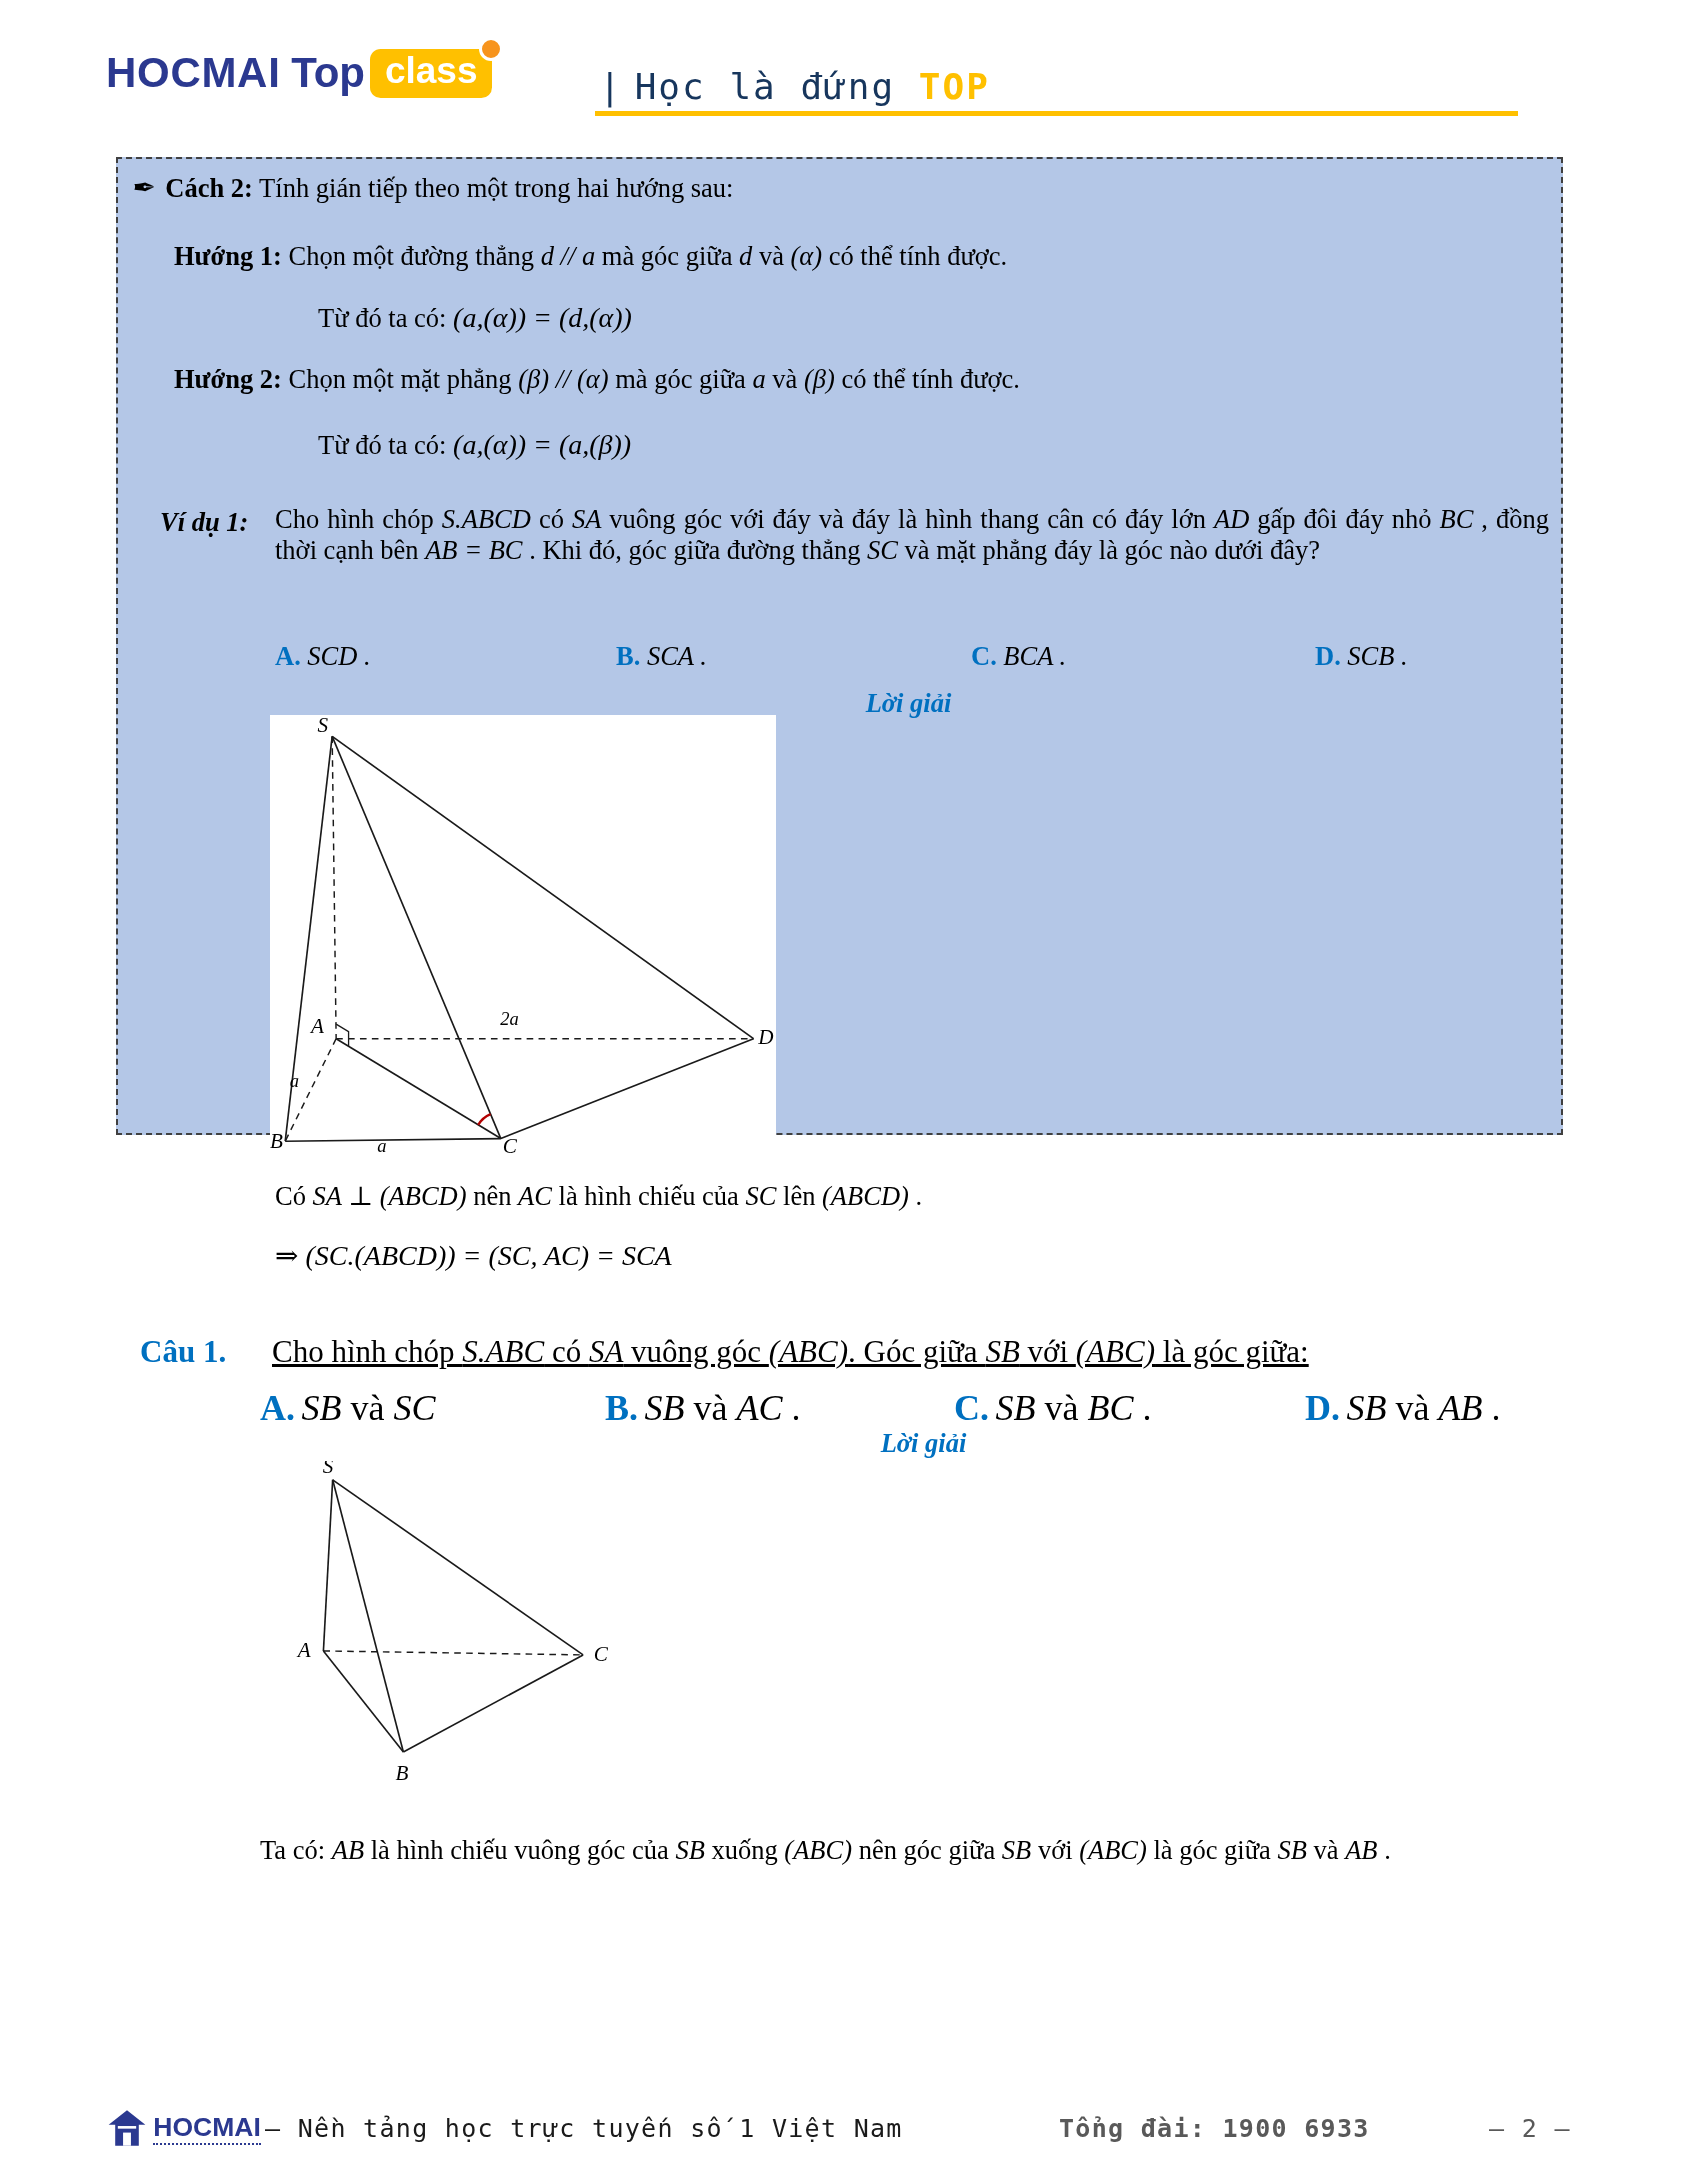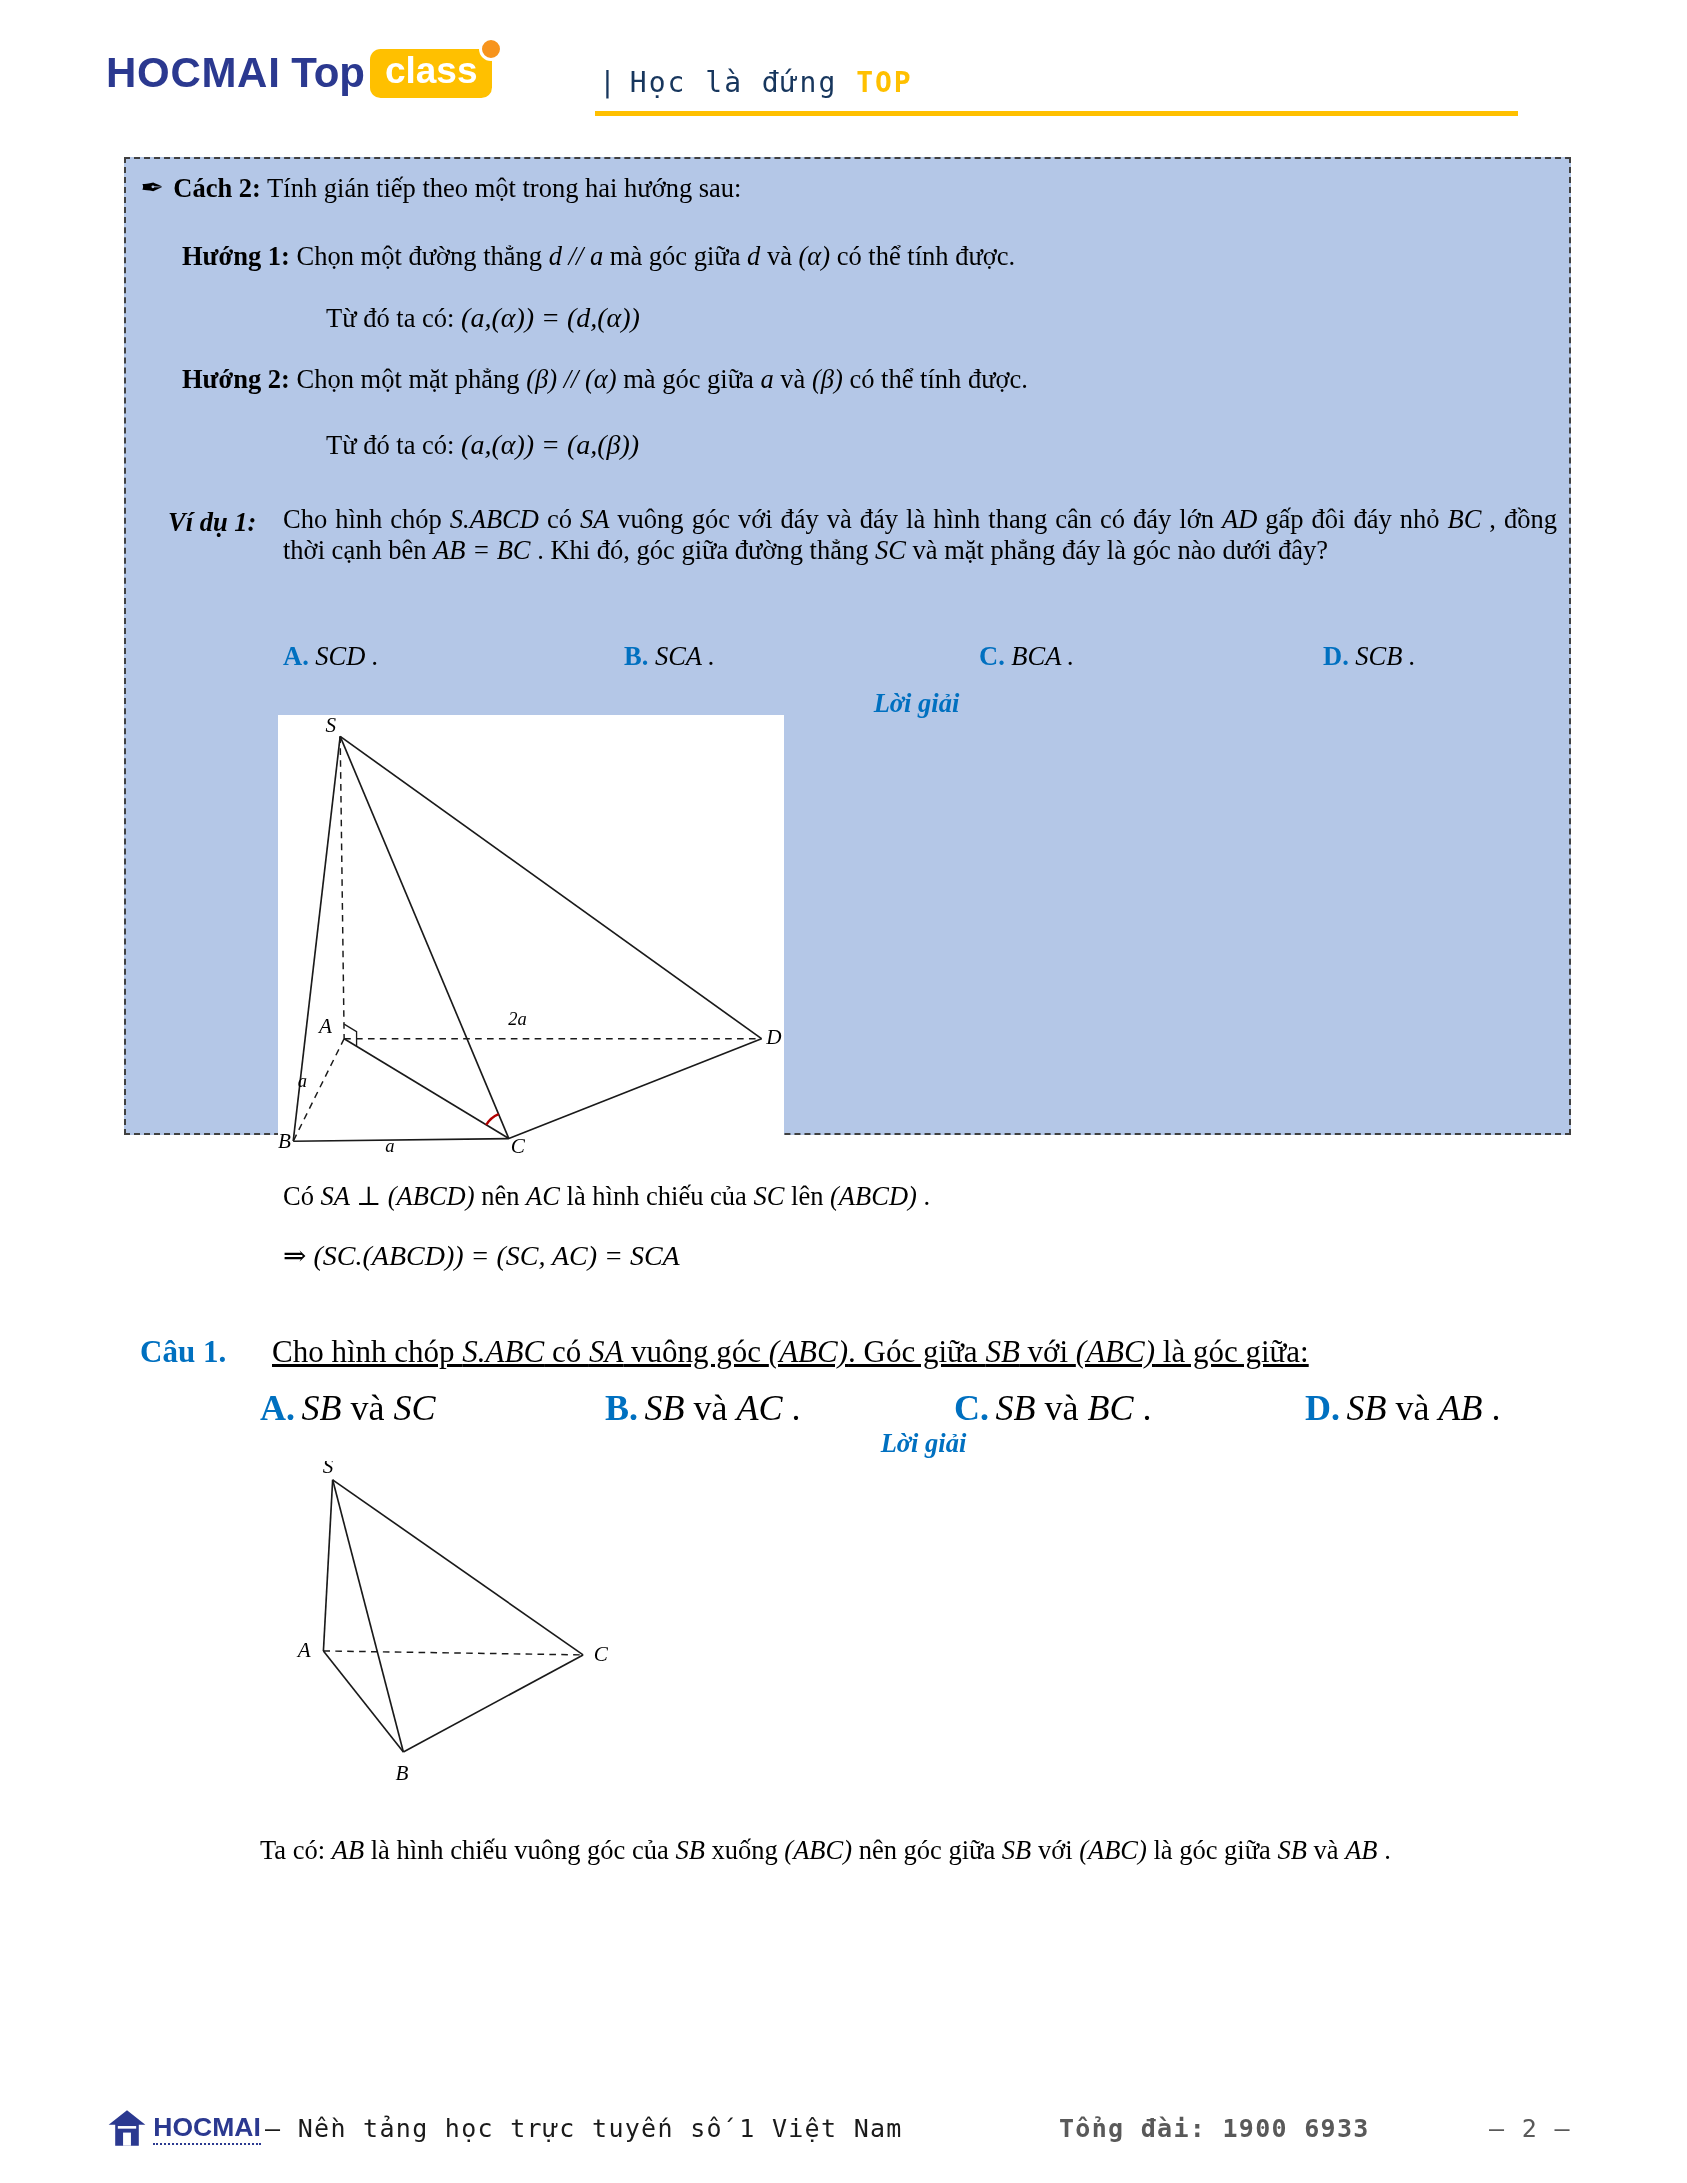--- a/index.html
+++ b/index.html
@@ -13,27 +13,27 @@
   .logo { position:absolute; left:106px; top:49px; display:flex; align-items:center;
           font-family:"Liberation Sans","DejaVu Sans",sans-serif; font-weight:bold; }
   .logo-hocmai { font-size:42px; color:#2b3990; letter-spacing:0.7px; }
   .logo-top { font-size:42px; color:#2b3990; margin-left:10.6px; }
   .logo-class { position:relative; margin-left:5.3px; background:#ffc000; color:#ffffff;
                 border-radius:10.6px; padding:1.3px 14.6px 5.3px 14.6px; font-size:37px; }
   .badge-dot { position:absolute; right:-10.6px; top:-12px; width:24px; height:24px;
                background:#f7941d; border-radius:50%; border:3.3px solid #ffffff; }
   .tagline { position:absolute; left:599px; top:66px;
              font-family:"DejaVu Sans Mono","Liberation Mono",monospace;
-             font-size:28px; color:#17365d; letter-spacing:2px; }
+             font-size:36px; color:#17365d; letter-spacing:2px; }
   .tagline .pipe { margin-right:12px; }
   .tagline .top { color:#ffc000; font-weight:bold; }
   .yellow-rule { position:absolute; left:595px; top:111px; width:923px; height:5.3px; background:#ffc000; }
 
   
-  #method-box { position:absolute; left:124px; top:157px; width:1447px; height:978px;
+  #method-box { position:absolute; left:116px; top:157px; width:1447px; height:978px;
                 background:#b4c7e7; border:2px dashed #404040; }
   .bl { position:absolute; font-size:26.5px; line-height:1.4; white-space:nowrap; }
   .blab { font-weight:bold; }
   .mi { font-style:italic; }
   .formula { font-style:italic; font-size:28px;text-align:right; }
   .marker { font-family:"DejaVu Sans",sans-serif; font-size:28px; margin-right:9.3px; }
   .l-cach2 { left:14.6px; top:9.3px; }
   .l-huong1 { left:56px; top:79px; }
   .l-f1 { left:200px; top:139px; }
   .l-huong2 { left:56px; top:202px; }

